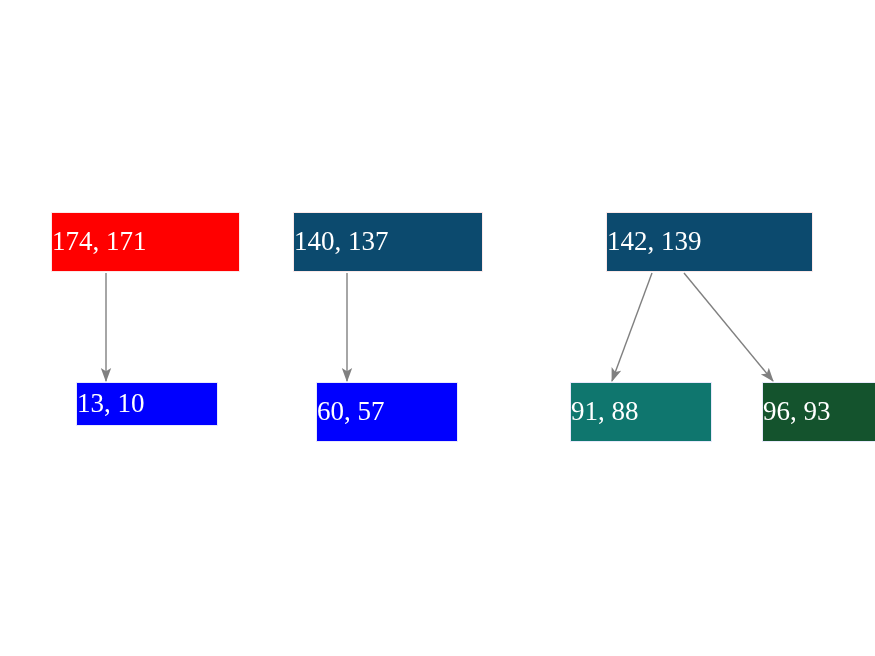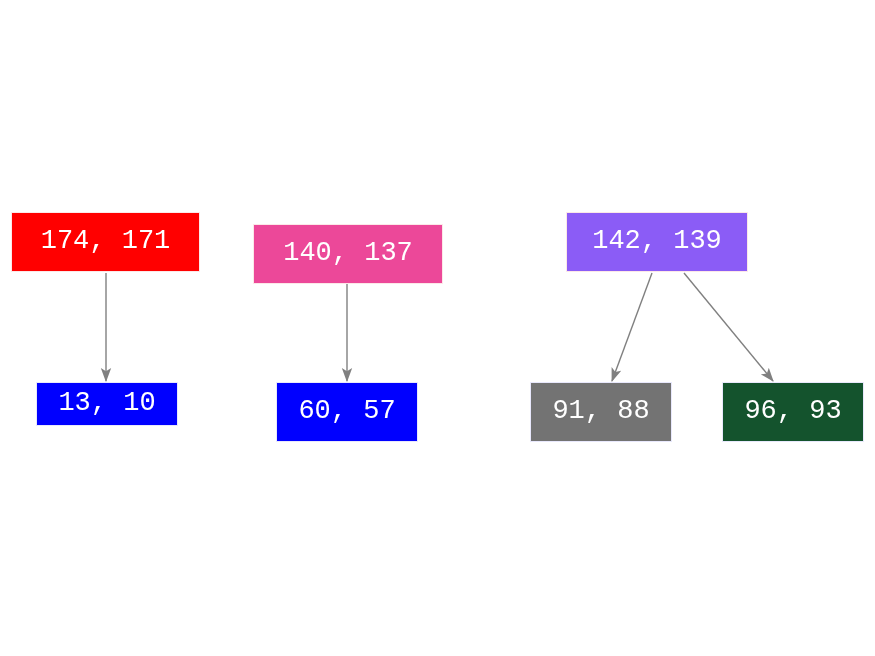--- a/index.html
+++ b/index.html
@@ -25,27 +25,28 @@
     top: 0;
     width: 875px;
     height: 656px;
     pointer-events: none;
   }
   .node {
     position: absolute;
     box-sizing: border-box;
     display: flex;
     align-items: center;
-    justify-content: center;
+    justify-content: flex-start;
     color: #ffffff;
     font-size: 27px;
-    font-family: Liberation Mono, monospace;
+    font-family: Liberation Serif, serif;
     line-height: 1;
     white-space: nowrap;
     letter-spacing: 0px;
+    margin-left: 40px;
   }
   .node.parent {
     background: #ff0000;
     border: 1px solid #fce8e8;
   }
   .node.child {
     background: #0000ff;
     border: 1px solid #e8e8fc;
   }
   .node-label {
@@ -69,33 +70,33 @@
         <line x1="347" y1="273" x2="347" y2="381" stroke="#808080" stroke-width="1.4" marker-end="url(#arrowhead)"></line>
         <line x1="652" y1="273" x2="612" y2="381" stroke="#808080" stroke-width="1.4" marker-end="url(#arrowhead)"></line>
         <line x1="684" y1="273" x2="773" y2="381" stroke="#808080" stroke-width="1.4" marker-end="url(#arrowhead)"></line>
       </g>
   </svg>
 
   <div id="nodes-layer">
       <div class="node parent" style="left: 11px; top: 212px; width: 189px; height: 60px; background: rgb(255, 0, 0);">
         <span class="node-label">174, 171</span>
       </div>
-      <div class="node parent" style="left: 253px; top: 224px; width: 190px; height: 60px; background: #ec4899;">
+      <div class="node parent" style="left: 253px; top: 212px; width: 190px; height: 60px; background: #0c4a6e;">
         <span class="node-label">140, 137</span>
       </div>
-      <div class="node parent" style="left: 566px; top: 212px; width: 182px; height: 60px; background: #8b5cf6;">
+      <div class="node parent" style="left: 566px; top: 212px; width: 207px; height: 60px; background: #0c4a6e;">
         <span class="node-label">142, 139</span>
       </div>
       <div class="node child" style="left: 36px; top: 382px; width: 142px; height: 44px; background: rgb(0, 0, 255);">
         <span class="node-label">13, 10</span>
       </div>
       <div class="node child" style="left: 276px; top: 382px; width: 142px; height: 60px; background: rgb(0, 0, 255);">
         <span class="node-label">60, 57</span>
       </div>
-      <div class="node child" style="left: 530px; top: 382px; width: 142px; height: 60px; background: #737373;">
+      <div class="node child" style="left: 530px; top: 382px; width: 142px; height: 60px; background: #0f766e;">
         <span class="node-label">91, 88</span>
       </div>
       <div class="node child" style="left: 722px; top: 382px; width: 142px; height: 60px; background: #14532d;">
         <span class="node-label">96, 93</span>
       </div>
     </div>
 
 </div>
 
 </body></html>

